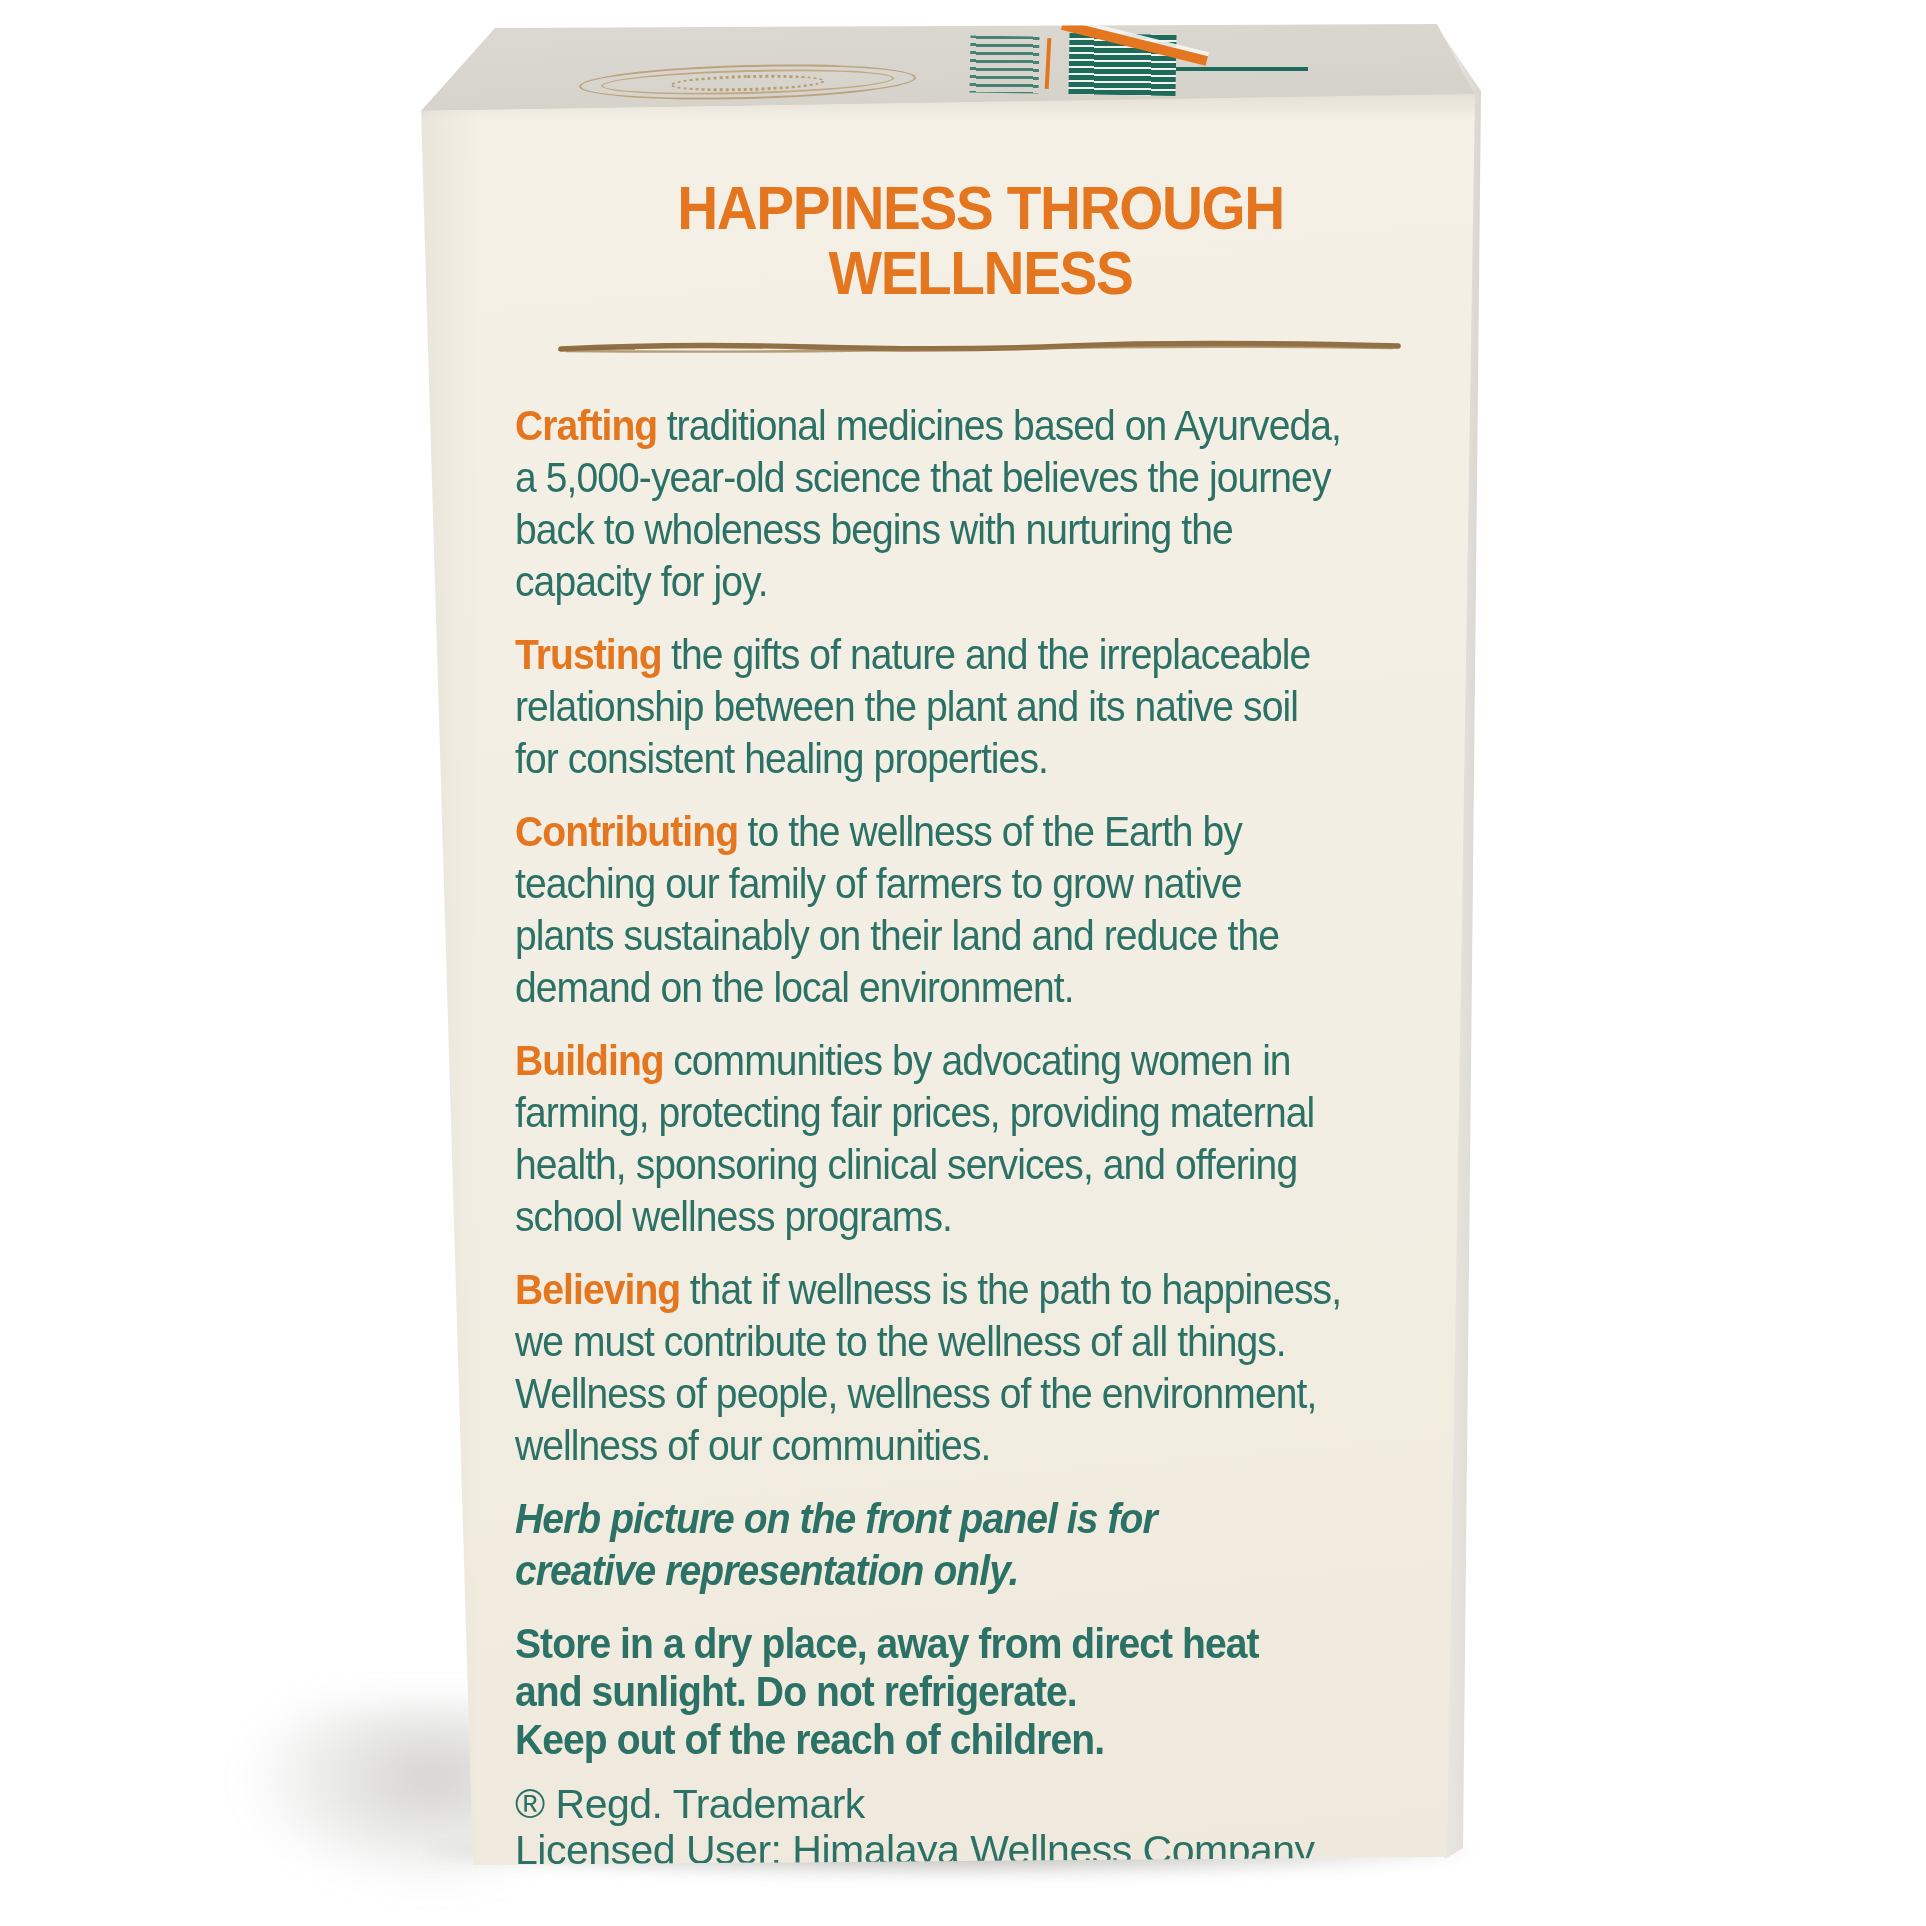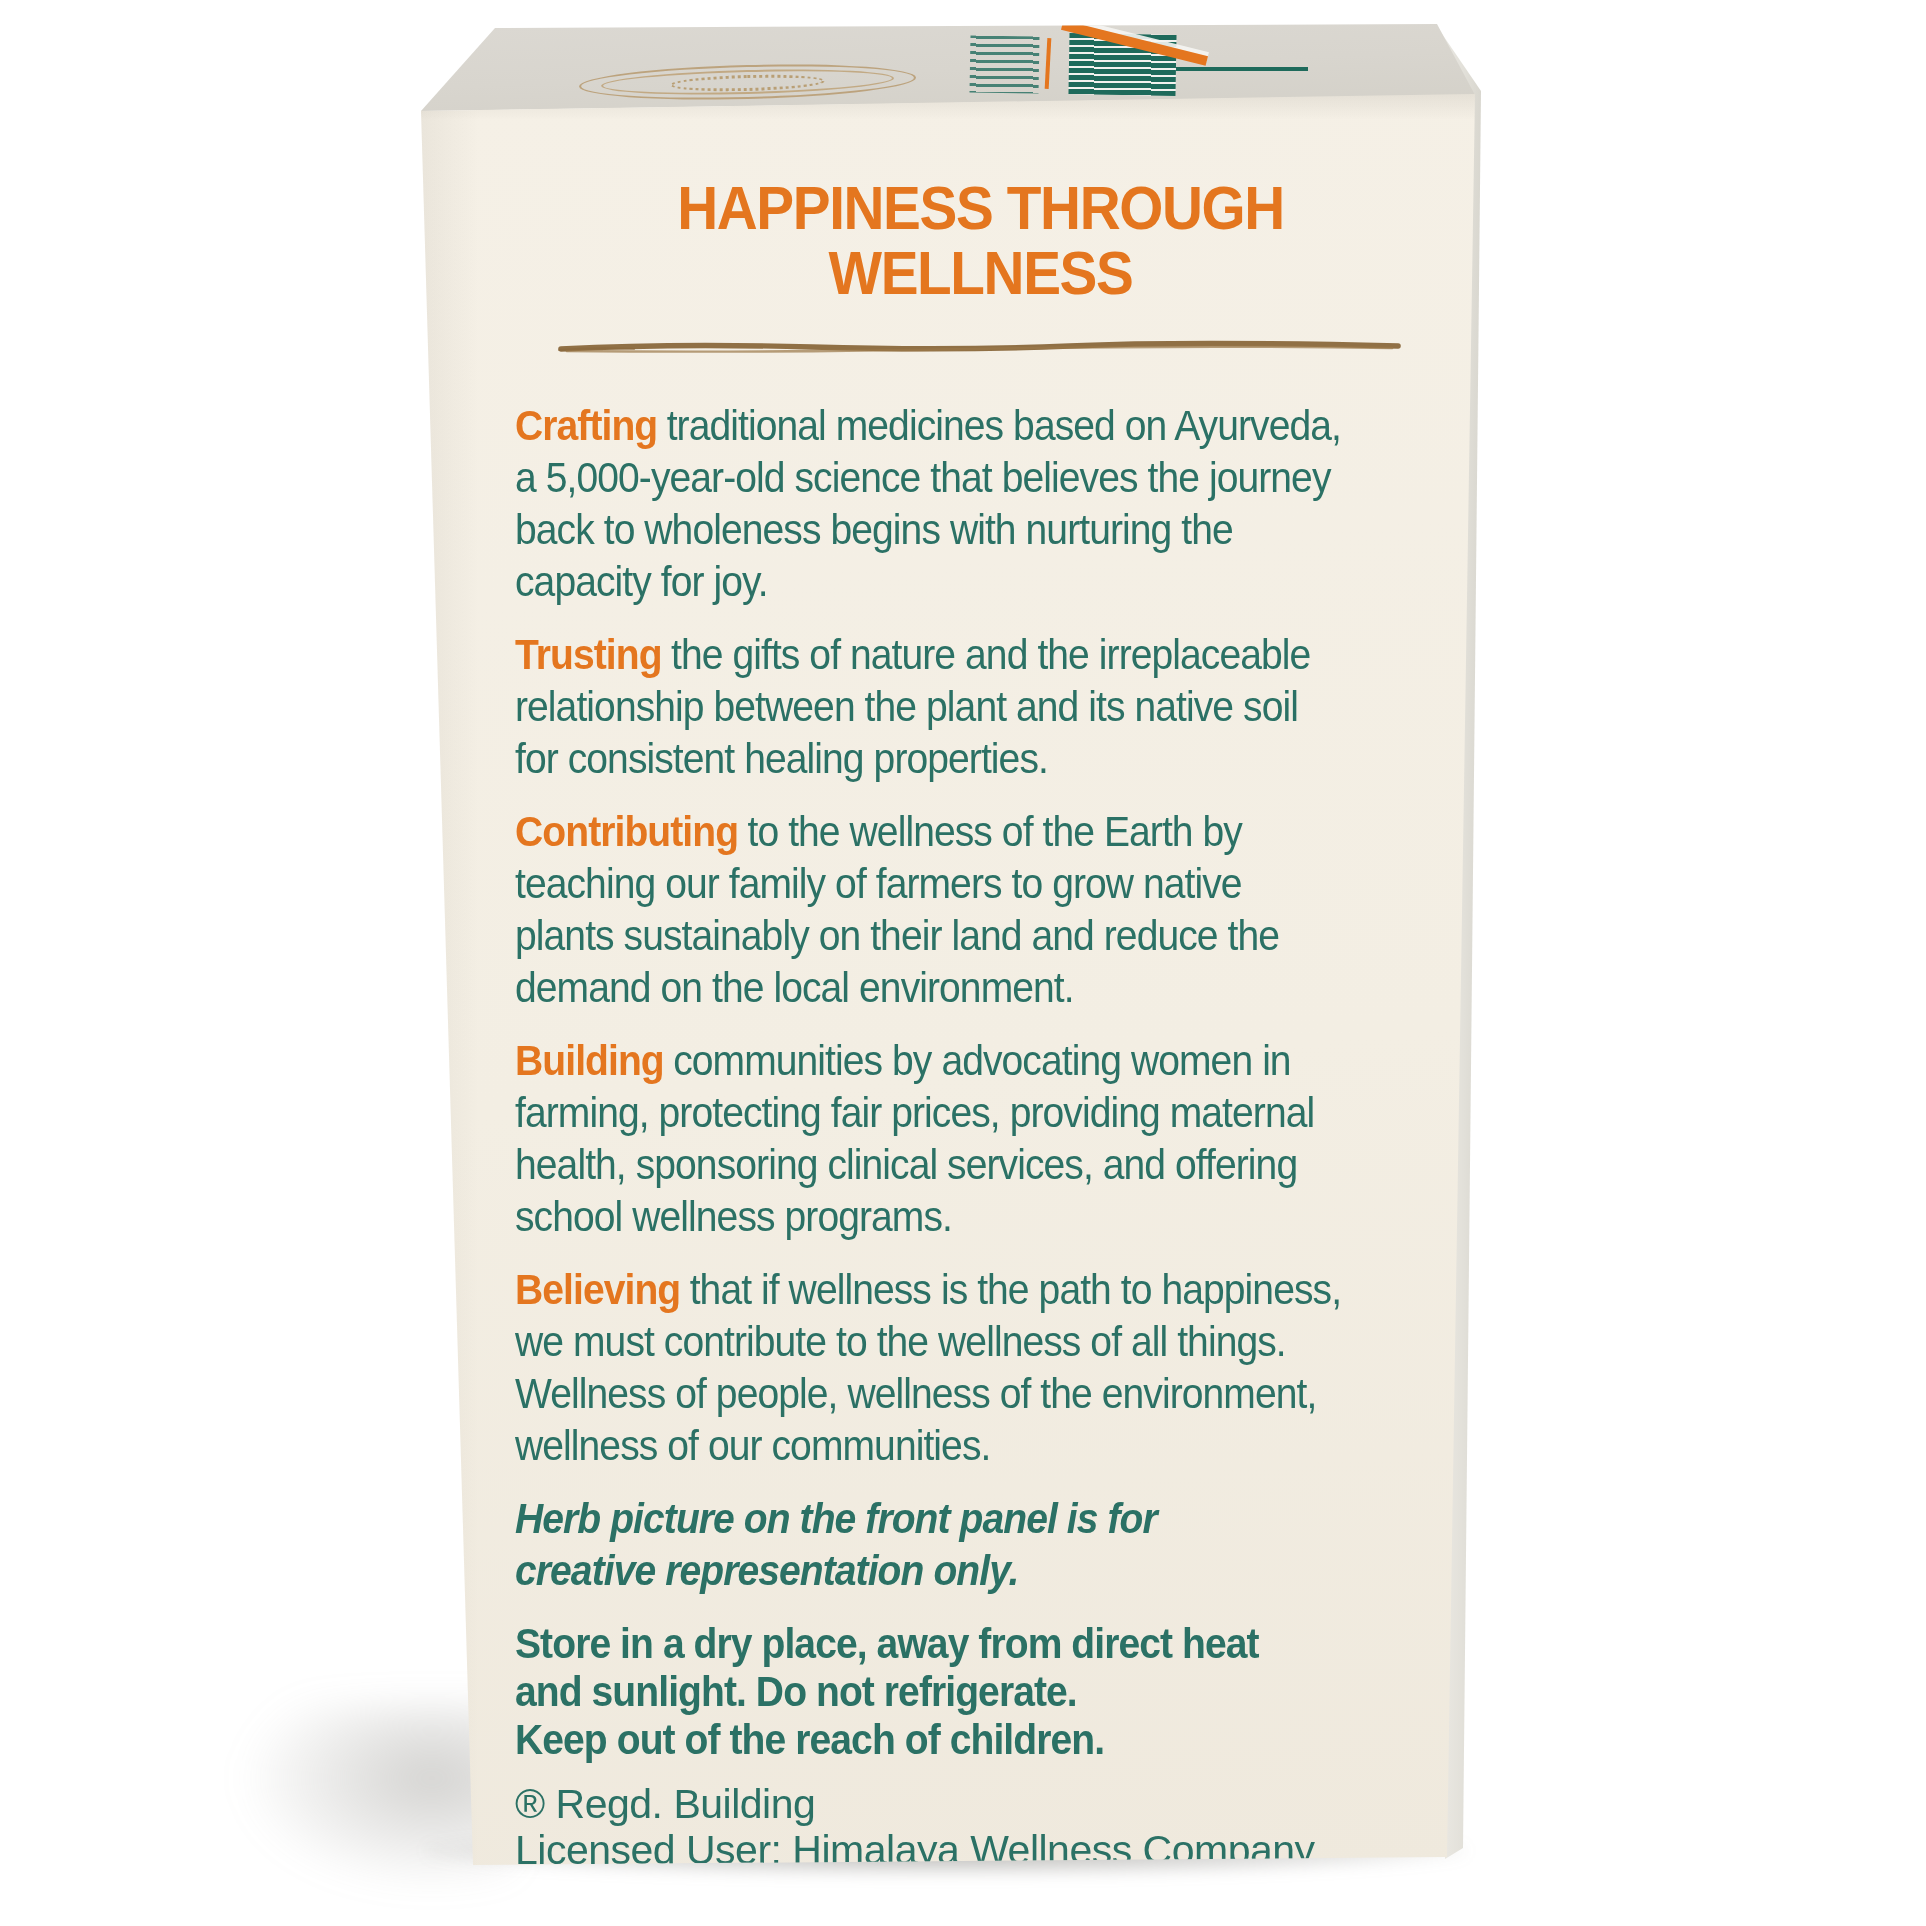--- a/index.html
+++ b/index.html
@@ -167,21 +167,21 @@
           <div class="pline">creative representation only.</div>
         </div>
 
         <div class="storage">
           <div class="pline">Store in a dry place, away from direct heat</div>
           <div class="pline">and sunlight. Do not refrigerate.</div>
           <div class="pline">Keep out of the reach of children.</div>
         </div>
 
         <div class="trademark">
-          <div class="tline">® Regd. Building</div>
+          <div class="tline">® Regd. Trademark</div>
           <div class="tline">Licensed User: Himalaya Wellness Company</div>
         </div>
 
       </div>
     </div>
   </div>
 
 </div>
 
 

